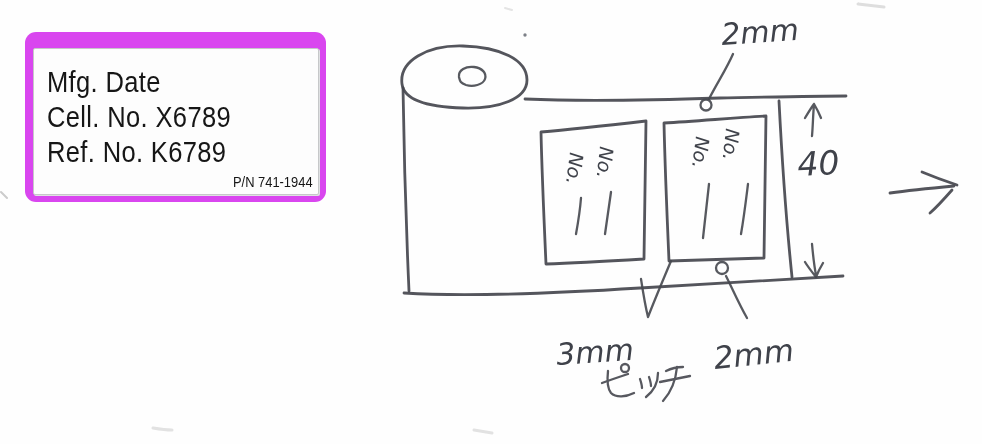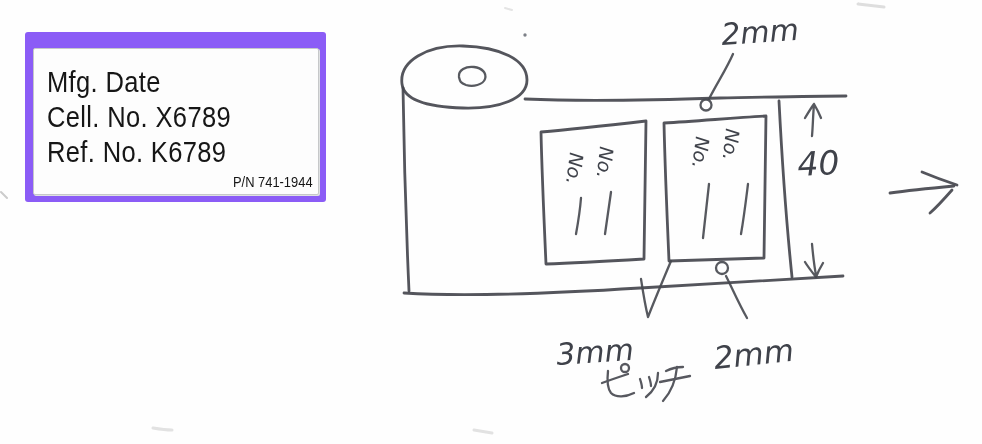--- a/index.html
+++ b/index.html
@@ -3,21 +3,21 @@
 <meta charset="utf-8">
 <style>
   html,body{margin:0;padding:0;background:#fff;}
   .page{
     position:relative;width:982px;height:444px;background:#fefefe;
     font-family:"Liberation Sans",sans-serif;overflow:hidden;
   }
   
   .sticker{
     position:absolute;left:25px;top:32px;width:301px;height:170px;
-    background:#8b5cf6;border-radius:3px;
+    background:#d946ef;border-radius:11px;
   }
   .label-card{
     position:absolute;left:8px;top:16px;width:284px;height:145px;
     background:#fdfdfd;border:1px solid #c6c8c9;border-radius:2px;
     box-shadow:1px 1px 0 #dfe1e2;
   }
   .label-lines{
     position:absolute;left:13px;top:16px;
     font-size:29px;line-height:35px;letter-spacing:0.4px;color:#161616;
     transform:scaleX(0.88);transform-origin:0 0;white-space:nowrap;

